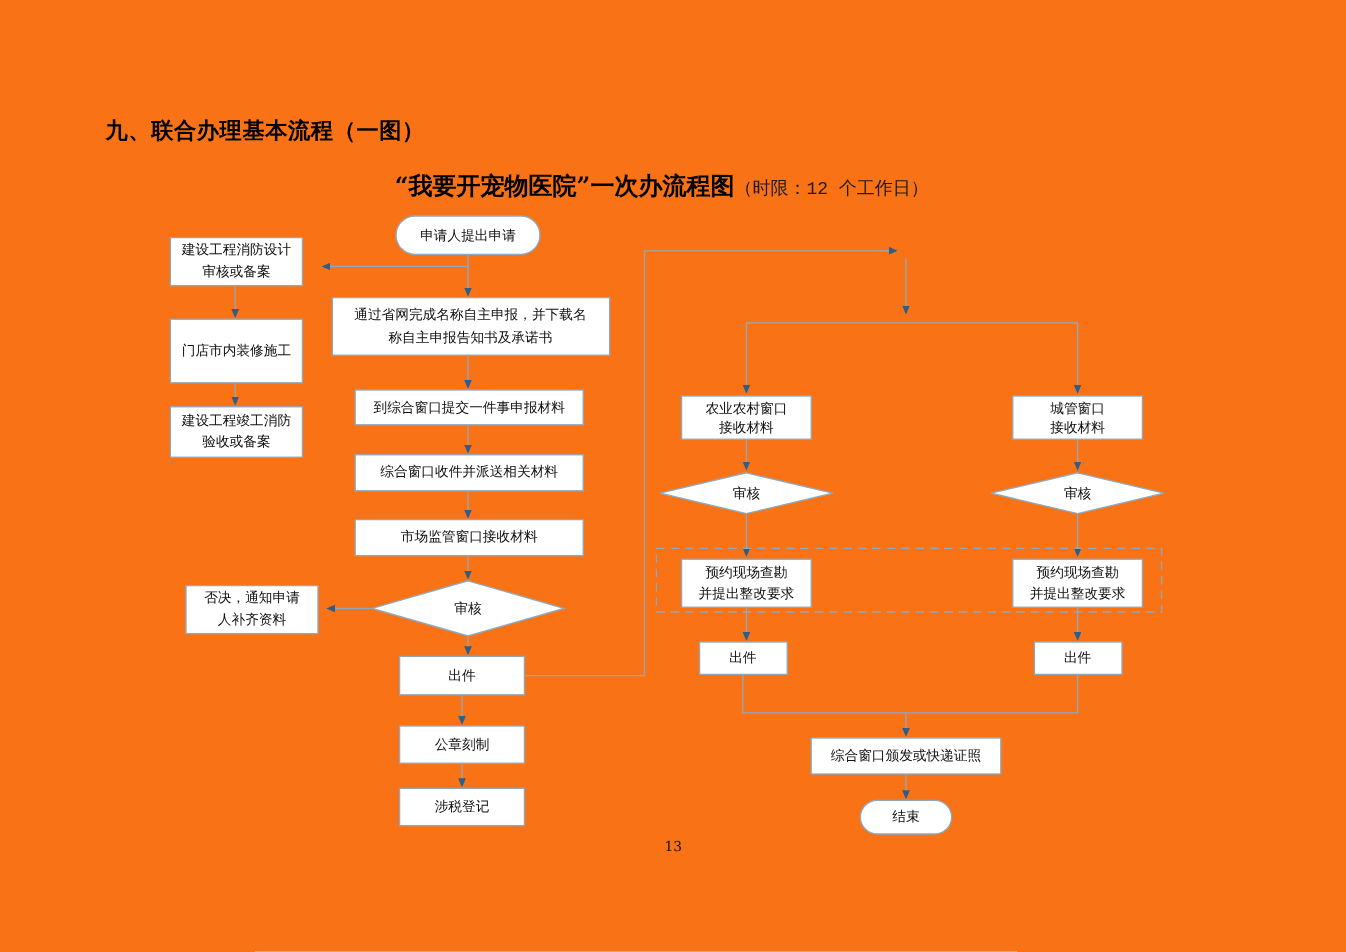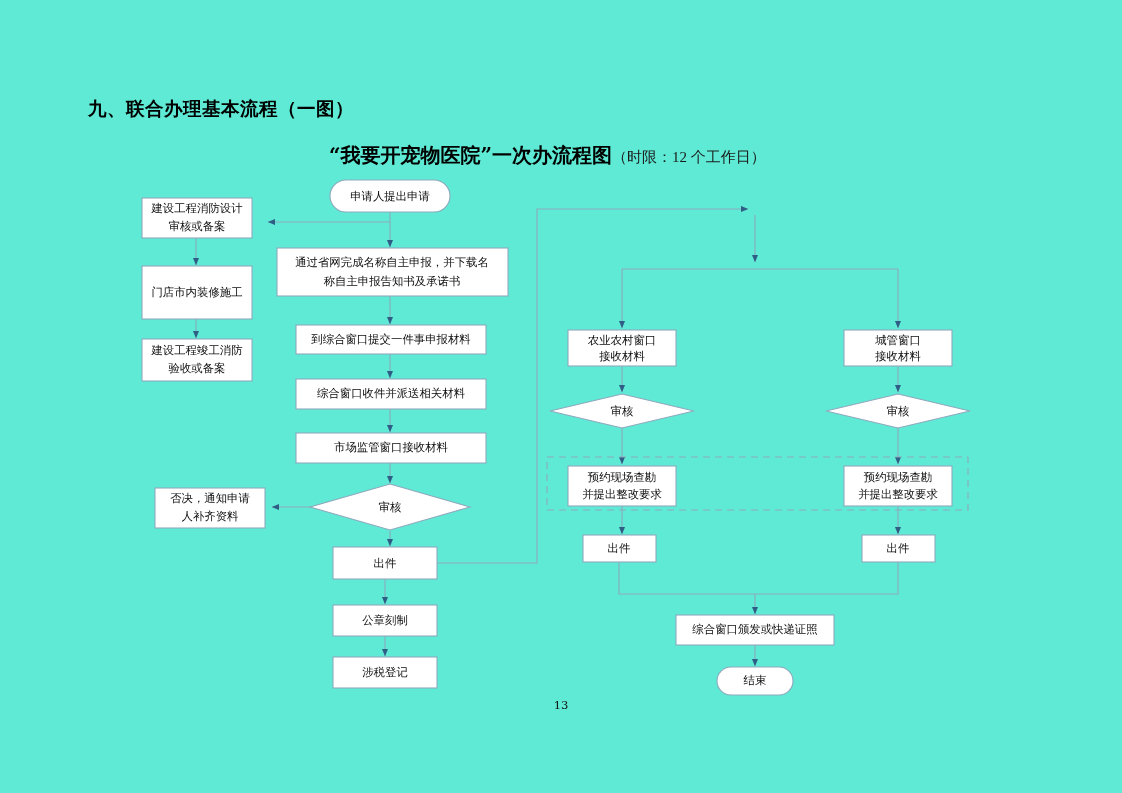--- a/index.html
+++ b/index.html
@@ -3,39 +3,39 @@
 <meta charset="utf-8">
 <style>
   html,body{margin:0;padding:0;background:#ffffff;}
   body{
     width:1122px;height:793px;
     font-family:"DejaVu Sans","Liberation Sans",sans-serif;
     color:#0b0b0b;
     overflow:hidden;
     position:relative;
   }
-  .page{position:absolute;inset:0;background:#5eead4;}
+  .page{position:absolute;inset:0;background:#f97316;}
 
   .heading{
     position:absolute;left:88px;top:96px;
     font-size:18.5px;font-weight:bold;letter-spacing:.5px;
     font-family:"DejaVu Sans","Liberation Sans",sans-serif;
     color:#000;white-space:nowrap;
   }
   .title-wrap{
     position:absolute;left:290px;top:142px;white-space:nowrap;
   }
   .title-main{
     font-size:20px;font-weight:bold;color:#000;
     font-family:"DejaVu Serif","Liberation Serif",serif;
     margin-left:39px;
   }
   .title-sub{
     font-size:15px;color:#1a1a1a;
-    font-family:Liberation Serif, serif;
+    font-family:Liberation Mono, monospace;
   }
 
   .pagenum{
     position:absolute;left:0;right:0;top:698px;
     text-align:center;font-size:11.5px;color:#111;
     font-family:"DejaVu Serif","Liberation Serif",serif;
   }
 
   
   svg.diagram{position:absolute;left:0;top:0;width:1122px;height:793px;}

